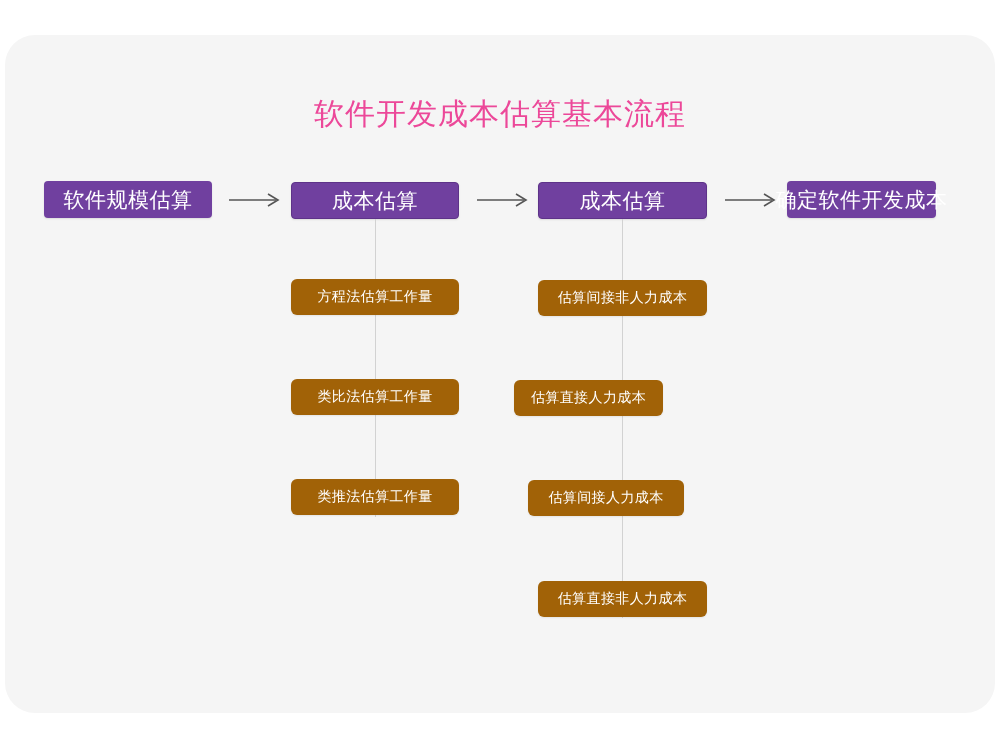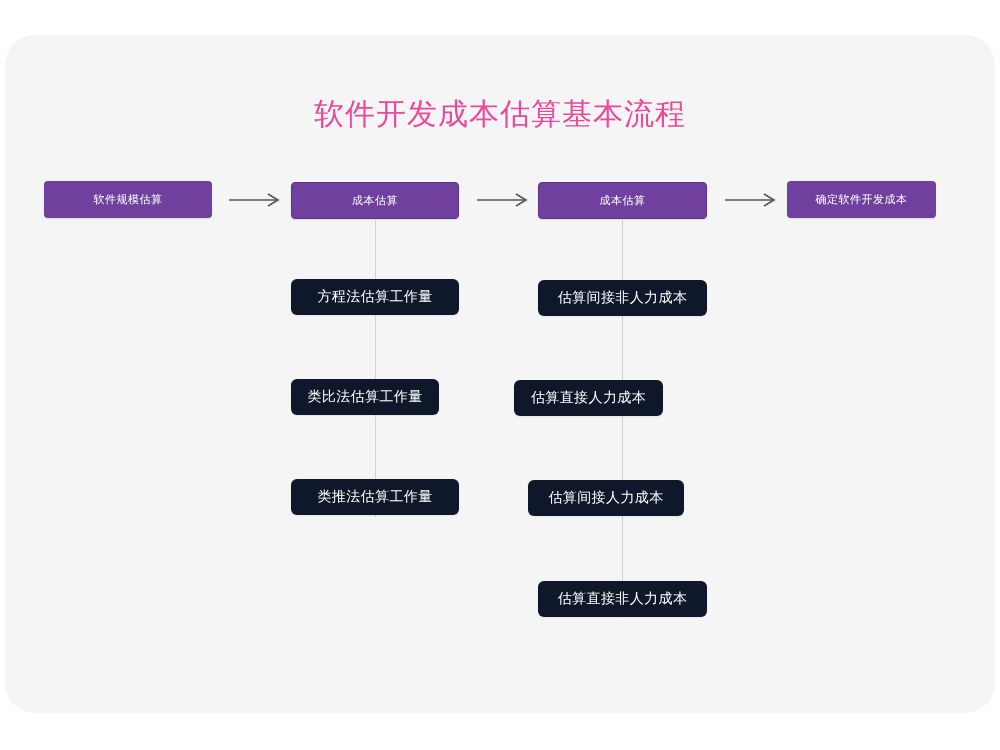--- a/index.html
+++ b/index.html
@@ -54,32 +54,32 @@
     justify-content: center;
     color: #ffffff;
     white-space: nowrap;
     user-select: none;
   }
 
   .node.primary {
     height: 37px;
     background: #70409f;
     border-radius: 4px;
-    font-size: 11px;
+    font-size: 21px;
     letter-spacing: 0.5px;
     box-shadow: 0 1px 2px rgba(0,0,0,0.10);
   }
 
   .node.primary.outlined {
     border: 1px solid #5e3389;
   }
 
   .node.sub {
     height: 36px;
-    background: #0f172a;
+    background: #a16207;
     border-radius: 6px;
     font-size: 14px;
     letter-spacing: 0.4px;
     box-shadow: 0 1px 2px rgba(0,0,0,0.07);
   }
 
   
   .vline {
     position: absolute;
     width: 1px;
@@ -119,21 +119,21 @@
   <div class="node primary outlined" style="left:291px; top:182px; width:168px;">
     <span>成本估算</span>
   </div>
 
   <div class="vline" style="left:375px; top:219px; height:298px;"></div>
 
   <div class="node sub" style="left:291px; top:279px; width:168px;">
     <span>方程法估算工作量</span>
   </div>
 
-  <div class="node sub" style="left:291px; top:379px; width:148px;">
+  <div class="node sub" style="left:291px; top:379px; width:168px;">
     <span>类比法估算工作量</span>
   </div>
 
   <div class="node sub" style="left:291px; top:479px; width:168px;">
     <span>类推法估算工作量</span>
   </div>
 
   <div class="arrow" style="left:476px; top:189px; width:55px;">
     <svg width="55" height="16" viewBox="0 0 55 16" aria-hidden="true">
       <line x1="1" y1="8" x2="48" y2="8" stroke="#555555" stroke-width="1.6"></line>

